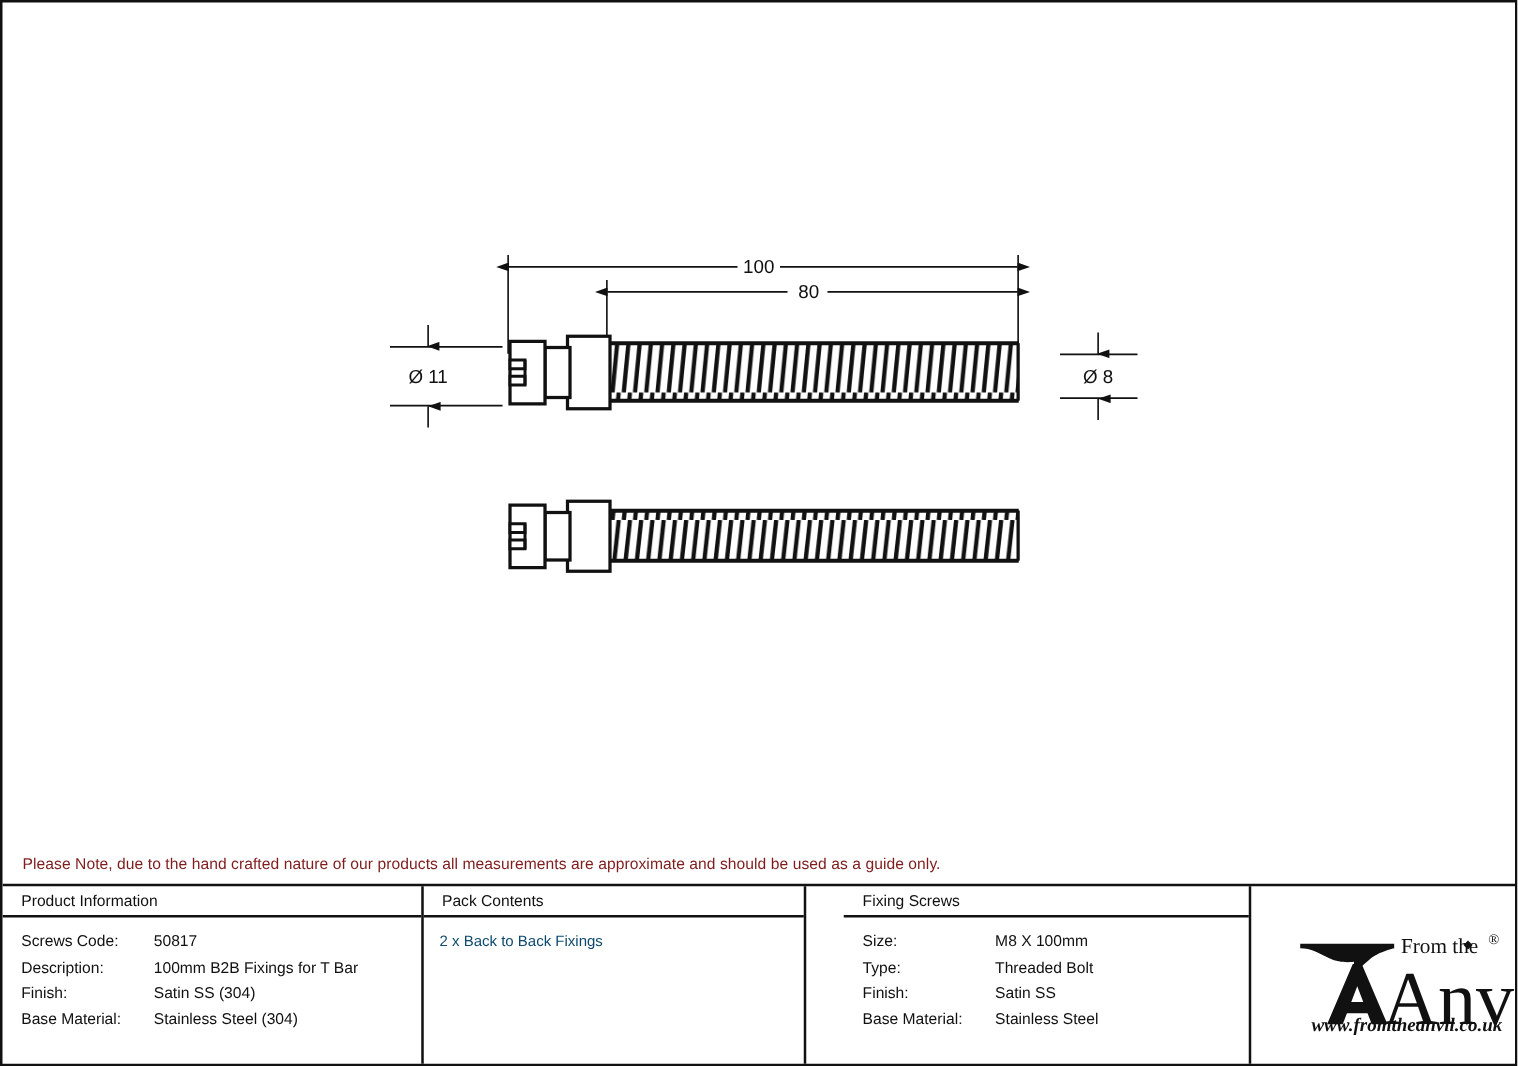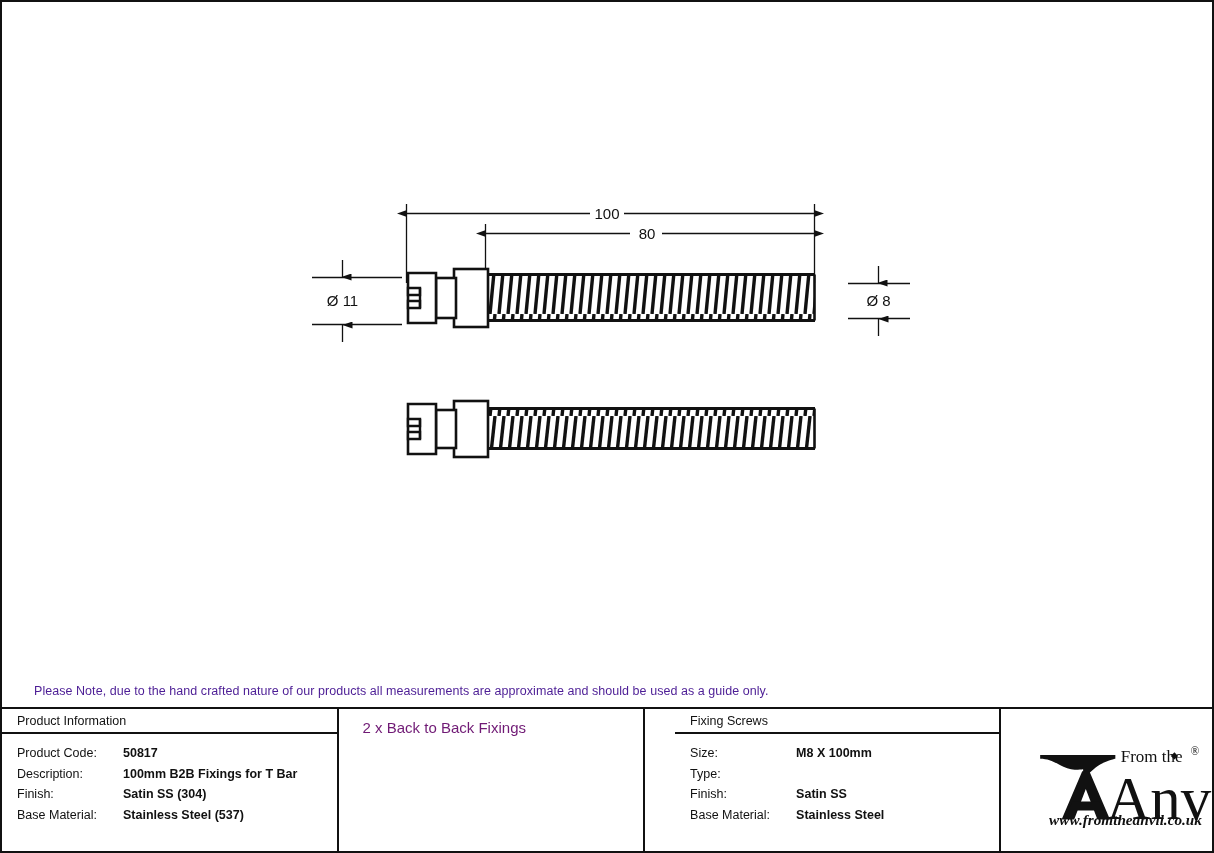--- a/index.html
+++ b/index.html
@@ -55,23 +55,23 @@
     left: 0;
     top: 0;
     width: 1210px;
     height: 35px;
     border-bottom: 2px solid #111111;
     box-sizing: border-box;
     display: flex;
     align-items: center;
   }
   .note-text {
-    padding-left: 32px;
+    padding-left: 16px;
     font-size: 12.5px;
-    color: #4c1d95;
+    color: #7f1d1d;
     letter-spacing: 0.05px;
     text-align: right;
   }
 
   .cols {
     position: absolute;
     left: 0;
     top: 35px;
     width: 1210px;
     height: 120px;
@@ -103,27 +103,27 @@
     font-size: 12.5px;
     color: #111111;
   }
 
   .spec-row {
     display: flex;
     line-height: 20.5px;
     white-space: nowrap;
   }
   .spec-label { width: 106px; flex: 0 0 106px; }
-  .spec-value { flex: 1 1 auto; font-weight: bold; }
+  .spec-value { flex: 1 1 auto; }
   .spec-cont  { line-height: 20.5px; }
 
   .pack-body {
-    padding: 9px 0 0 24px;
-    font-size: 15px;
-    color: #701a75;
+    padding: 9px 0 0 13px;
+    font-size: 12px;
+    color: #0c4a6e;
     line-height: 20.5px;
   }
 
   .col-logo .logo-wrap {
     width: 100%;
     height: 144px;
     display: flex;
     align-items: center;
     justify-content: center;
   }
@@ -237,53 +237,55 @@
     <div class="note-row">
       <span class="note-text">Please Note, due to the hand crafted nature of our products all measurements are approximate and should be used as a guide only.</span>
     </div>
 
     <div class="cols">
 
       <div class="col col-product">
         <div class="col-head">Product Information</div>
         <div class="col-body">
           <div class="spec-row">
-            <span class="spec-label">Product Code:</span>
+            <span class="spec-label">Screws Code:</span>
             <span class="spec-value">50817</span>
           </div>
           <div class="spec-row">
             <span class="spec-label">Description:</span>
             <span class="spec-value">100mm B2B Fixings for T Bar</span>
           </div>
           <div class="spec-row">
             <span class="spec-label">Finish:</span>
             <span class="spec-value">Satin SS (304)</span>
           </div>
           <div class="spec-row">
             <span class="spec-label">Base Material:</span>
-            <span class="spec-value">Stainless Steel (537)</span>
+            <span class="spec-value">Stainless Steel (304)</span>
           </div>
         </div>
       </div>
 
       <div class="col col-pack">
+        <div class="col-head">Pack Contents</div>
         <div class="pack-body">
           <div>2 x Back to Back Fixings</div>
         </div>
       </div>
 
       <div class="col col-fixing">
         <div class="col-head">Fixing Screws</div>
         <div class="col-body">
           <div class="spec-row">
             <span class="spec-label">Size:</span>
             <span class="spec-value">M8 X 100mm</span>
           </div>
           <div class="spec-row">
             <span class="spec-label">Type:</span>
+            <span class="spec-value">Threaded Bolt</span>
           </div>
           <div class="spec-row">
             <span class="spec-label">Finish:</span>
             <span class="spec-value">Satin SS</span>
           </div>
           <div class="spec-row">
             <span class="spec-label">Base Material:</span>
             <span class="spec-value">Stainless Steel</span>
           </div>
         </div>

